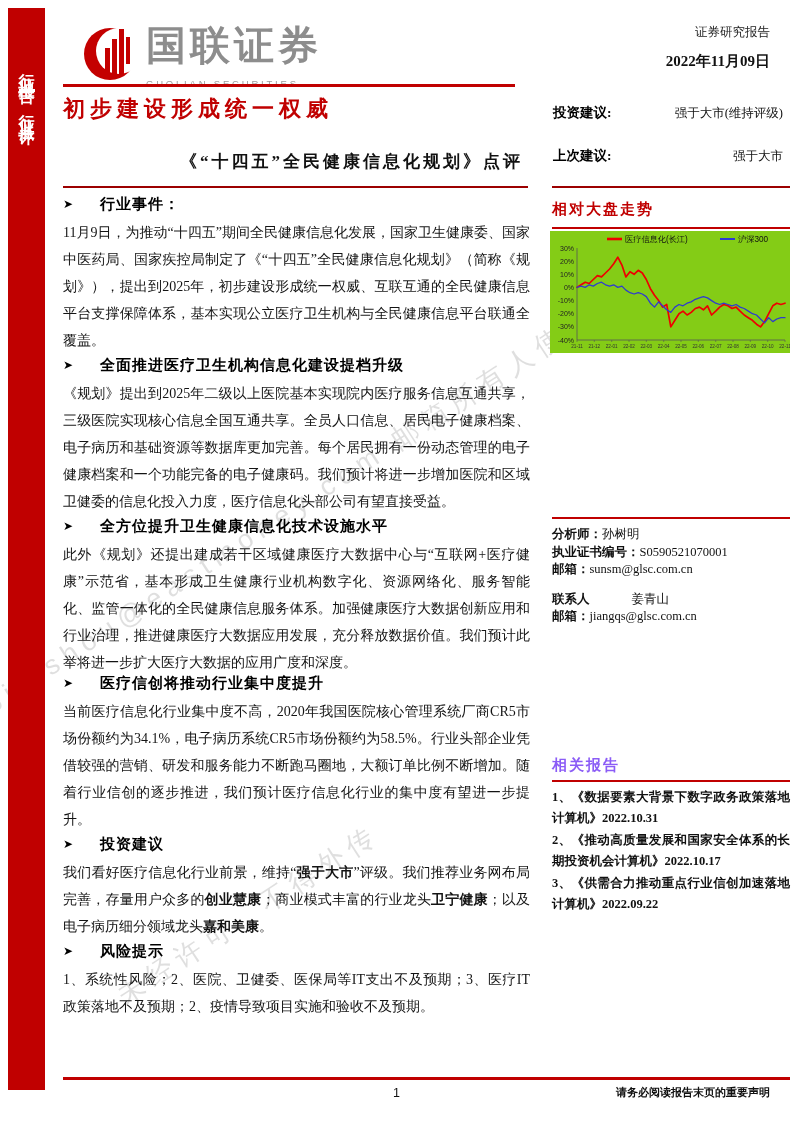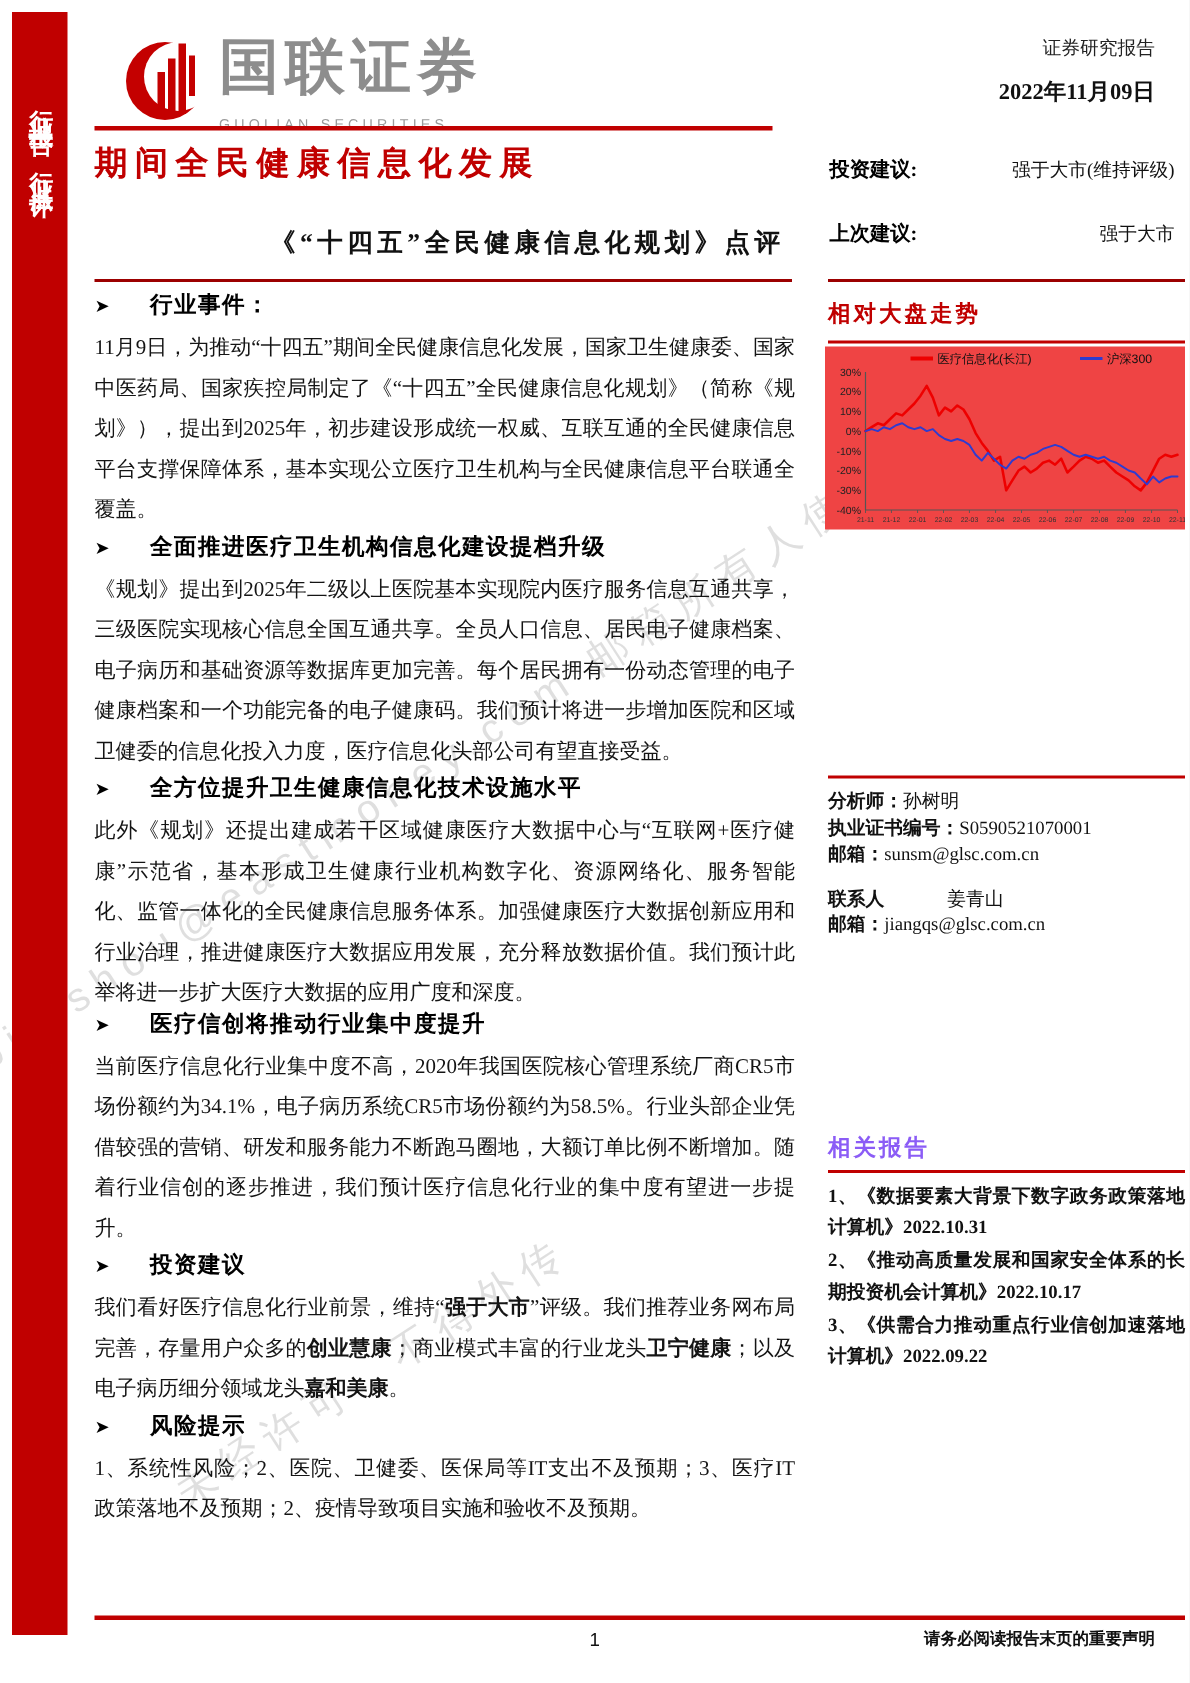--- a/index.html
+++ b/index.html
@@ -47,21 +47,21 @@
   .s1{top:194px;}.s2{top:355px;}.s3{top:516px;}.s4{top:673px;}.s5{top:834px;}.s6{top:941px;}
   
   .advice-row{position:absolute;left:553px;width:230px;display:flex;justify-content:space-between;align-items:baseline;z-index:2;}
   .advice-row.r1{top:104px;}
   .advice-row.r2{top:147px;}
   .advice-label{font-size:13.5px;font-weight:700;color:#000;text-align:center;}
   .advice-value{font-size:12.5px;color:#111;}
   .right-rule{position:absolute;left:552px;top:186px;width:238px;height:2px;background:#9c0000;z-index:2;}
   .chart-title{position:absolute;left:552px;top:200px;font-size:15px;font-weight:700;color:#c00000;letter-spacing:2px;z-index:2;}
   .chart-rule{position:absolute;left:552px;top:227px;width:238px;height:2px;background:#c00000;z-index:2;}
-  .chart-wrap{position:absolute;left:550px;top:231px;width:240px;height:122px;z-index:2;background:#ef4444;}
+  .chart-wrap{position:absolute;left:550px;top:231px;width:240px;height:122px;z-index:2;background:#84cc16;}
   .analyst-rule{position:absolute;left:552px;top:517px;width:238px;height:2px;background:#c00000;z-index:2;}
   .analyst{position:absolute;left:552px;top:526px;width:238px;font-size:12.5px;color:#111;z-index:2;}
   .an-line{line-height:17.5px;margin-bottom:0;}
   .an-line .lbl{font-weight:600;}
   .an-gap{height:12px;}
   .contact-name{margin-left:42px;}
   .related-title{position:absolute;left:552px;top:756px;font-size:15px;font-weight:700;color:#8b5cf6;letter-spacing:2px;z-index:2;}
   .related-rule{position:absolute;left:552px;top:780px;width:238px;height:2px;background:#c00000;z-index:2;}
   .related-list{position:absolute;left:552px;top:787px;width:238px;font-size:12.5px;font-weight:600;color:#111;line-height:21px;z-index:2;text-align:justify;}
   .related-item{margin:0 0 1px 0;}
@@ -95,21 +95,21 @@
     </svg>
   </div>
   <div class="logo-text">
     <div class="logo-cn">国联证券</div>
     <div class="logo-en">GUOLIAN SECURITIES</div>
   </div>
   <div class="report-type">证券研究报告</div>
   <div class="report-date">2022年11月09日</div>
   <div class="header-rule"></div>
 
-  <h1 class="doc-title" style="margin:0;">期间全民健康信息化发展</h1>
+  <h1 class="doc-title" style="margin:0;">初步建设形成统一权威</h1>
   <h2 class="doc-subtitle" style="margin:0;">《“十四五”全民健康信息化规划》点评</h2>
   <div class="subtitle-rule"></div>
 
   <div class="advice-row r1">
     <span class="advice-label">投资建议:</span>
     <span class="advice-value">强于大市(维持评级)</span>
   </div>
   <div class="advice-row r2">
     <span class="advice-label">上次建议:</span>
     <span class="advice-value">强于大市</span>

